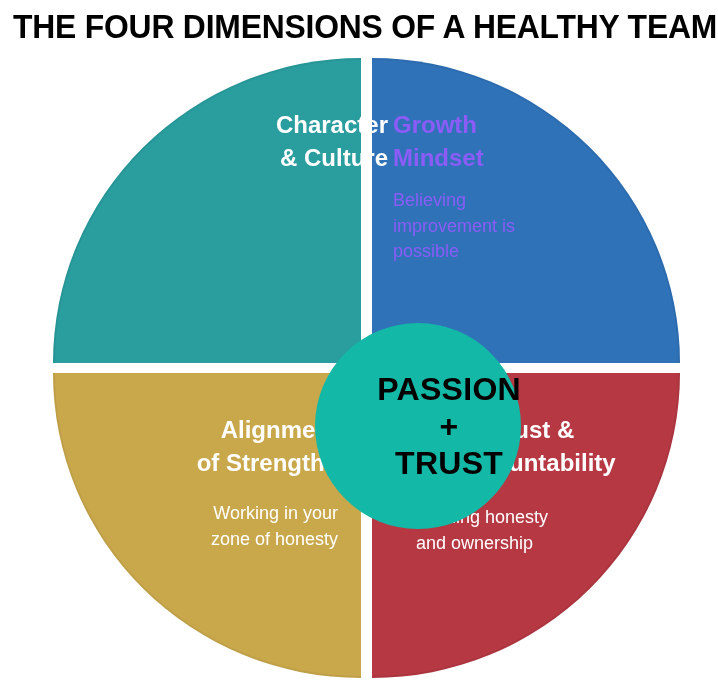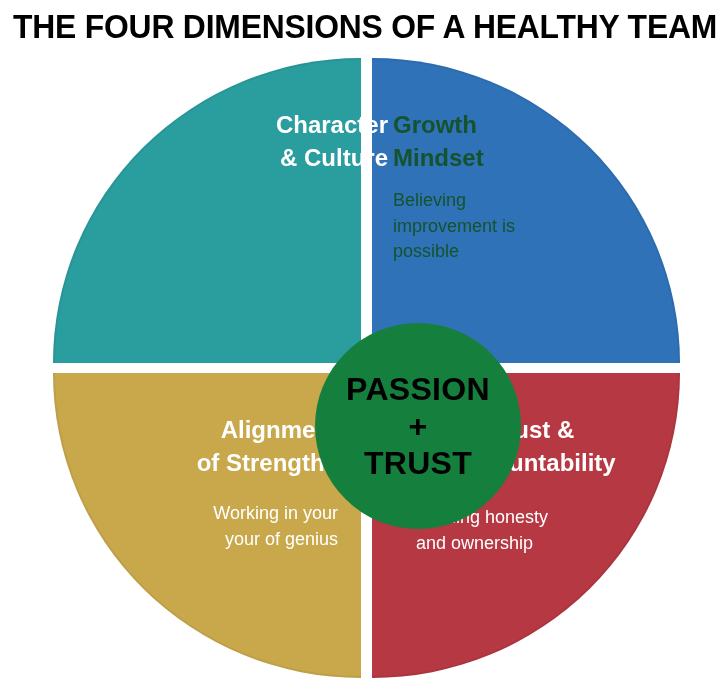--- a/index.html
+++ b/index.html
@@ -184,41 +184,41 @@
 
   <div class="quadrant" id="quadrant-trust-accountability">
     <div class="wedge" style="background: rgb(181, 56, 67);"></div>
   </div>
 
   <div class="q-text" id="text-character-culture" style="color: rgb(255, 255, 255);">
     <p class="q-head">Character
 &amp; Culture</p>
   </div>
 
-  <div class="q-text" id="text-growth-mindset" style="color: #14532d;">
+  <div class="q-text" id="text-growth-mindset" style="color: #8b5cf6;">
     <p class="q-head">Growth
 Mindset</p>
     <p class="q-body">Believing
 improvement is
 possible</p>
   </div>
 
   <div class="q-text" id="text-alignment-strengths" style="color: rgb(255, 255, 255);">
     <p class="q-head">Alignment
 of Strengths</p>
     <p class="q-body">Working in your
-your of genius</p>
+zone of honesty</p>
   </div>
 
   <div class="q-text" id="text-trust-accountability" style="color: rgb(255, 255, 255);">
     <p class="q-head">Trust &amp;
 Accountability</p>
     <p class="q-body">Building honesty
 and ownership</p>
   </div>
 
-  <div id="center-hub" style="background: #15803d;">
+  <div id="center-hub" style="background: #14b8a6; justify-content: flex-end;">
     <div id="center-hub-label" style="color: rgb(0, 0, 0);">PASSION
 +
 TRUST</div>
   </div>
 
 </div>
 
 </body></html>

